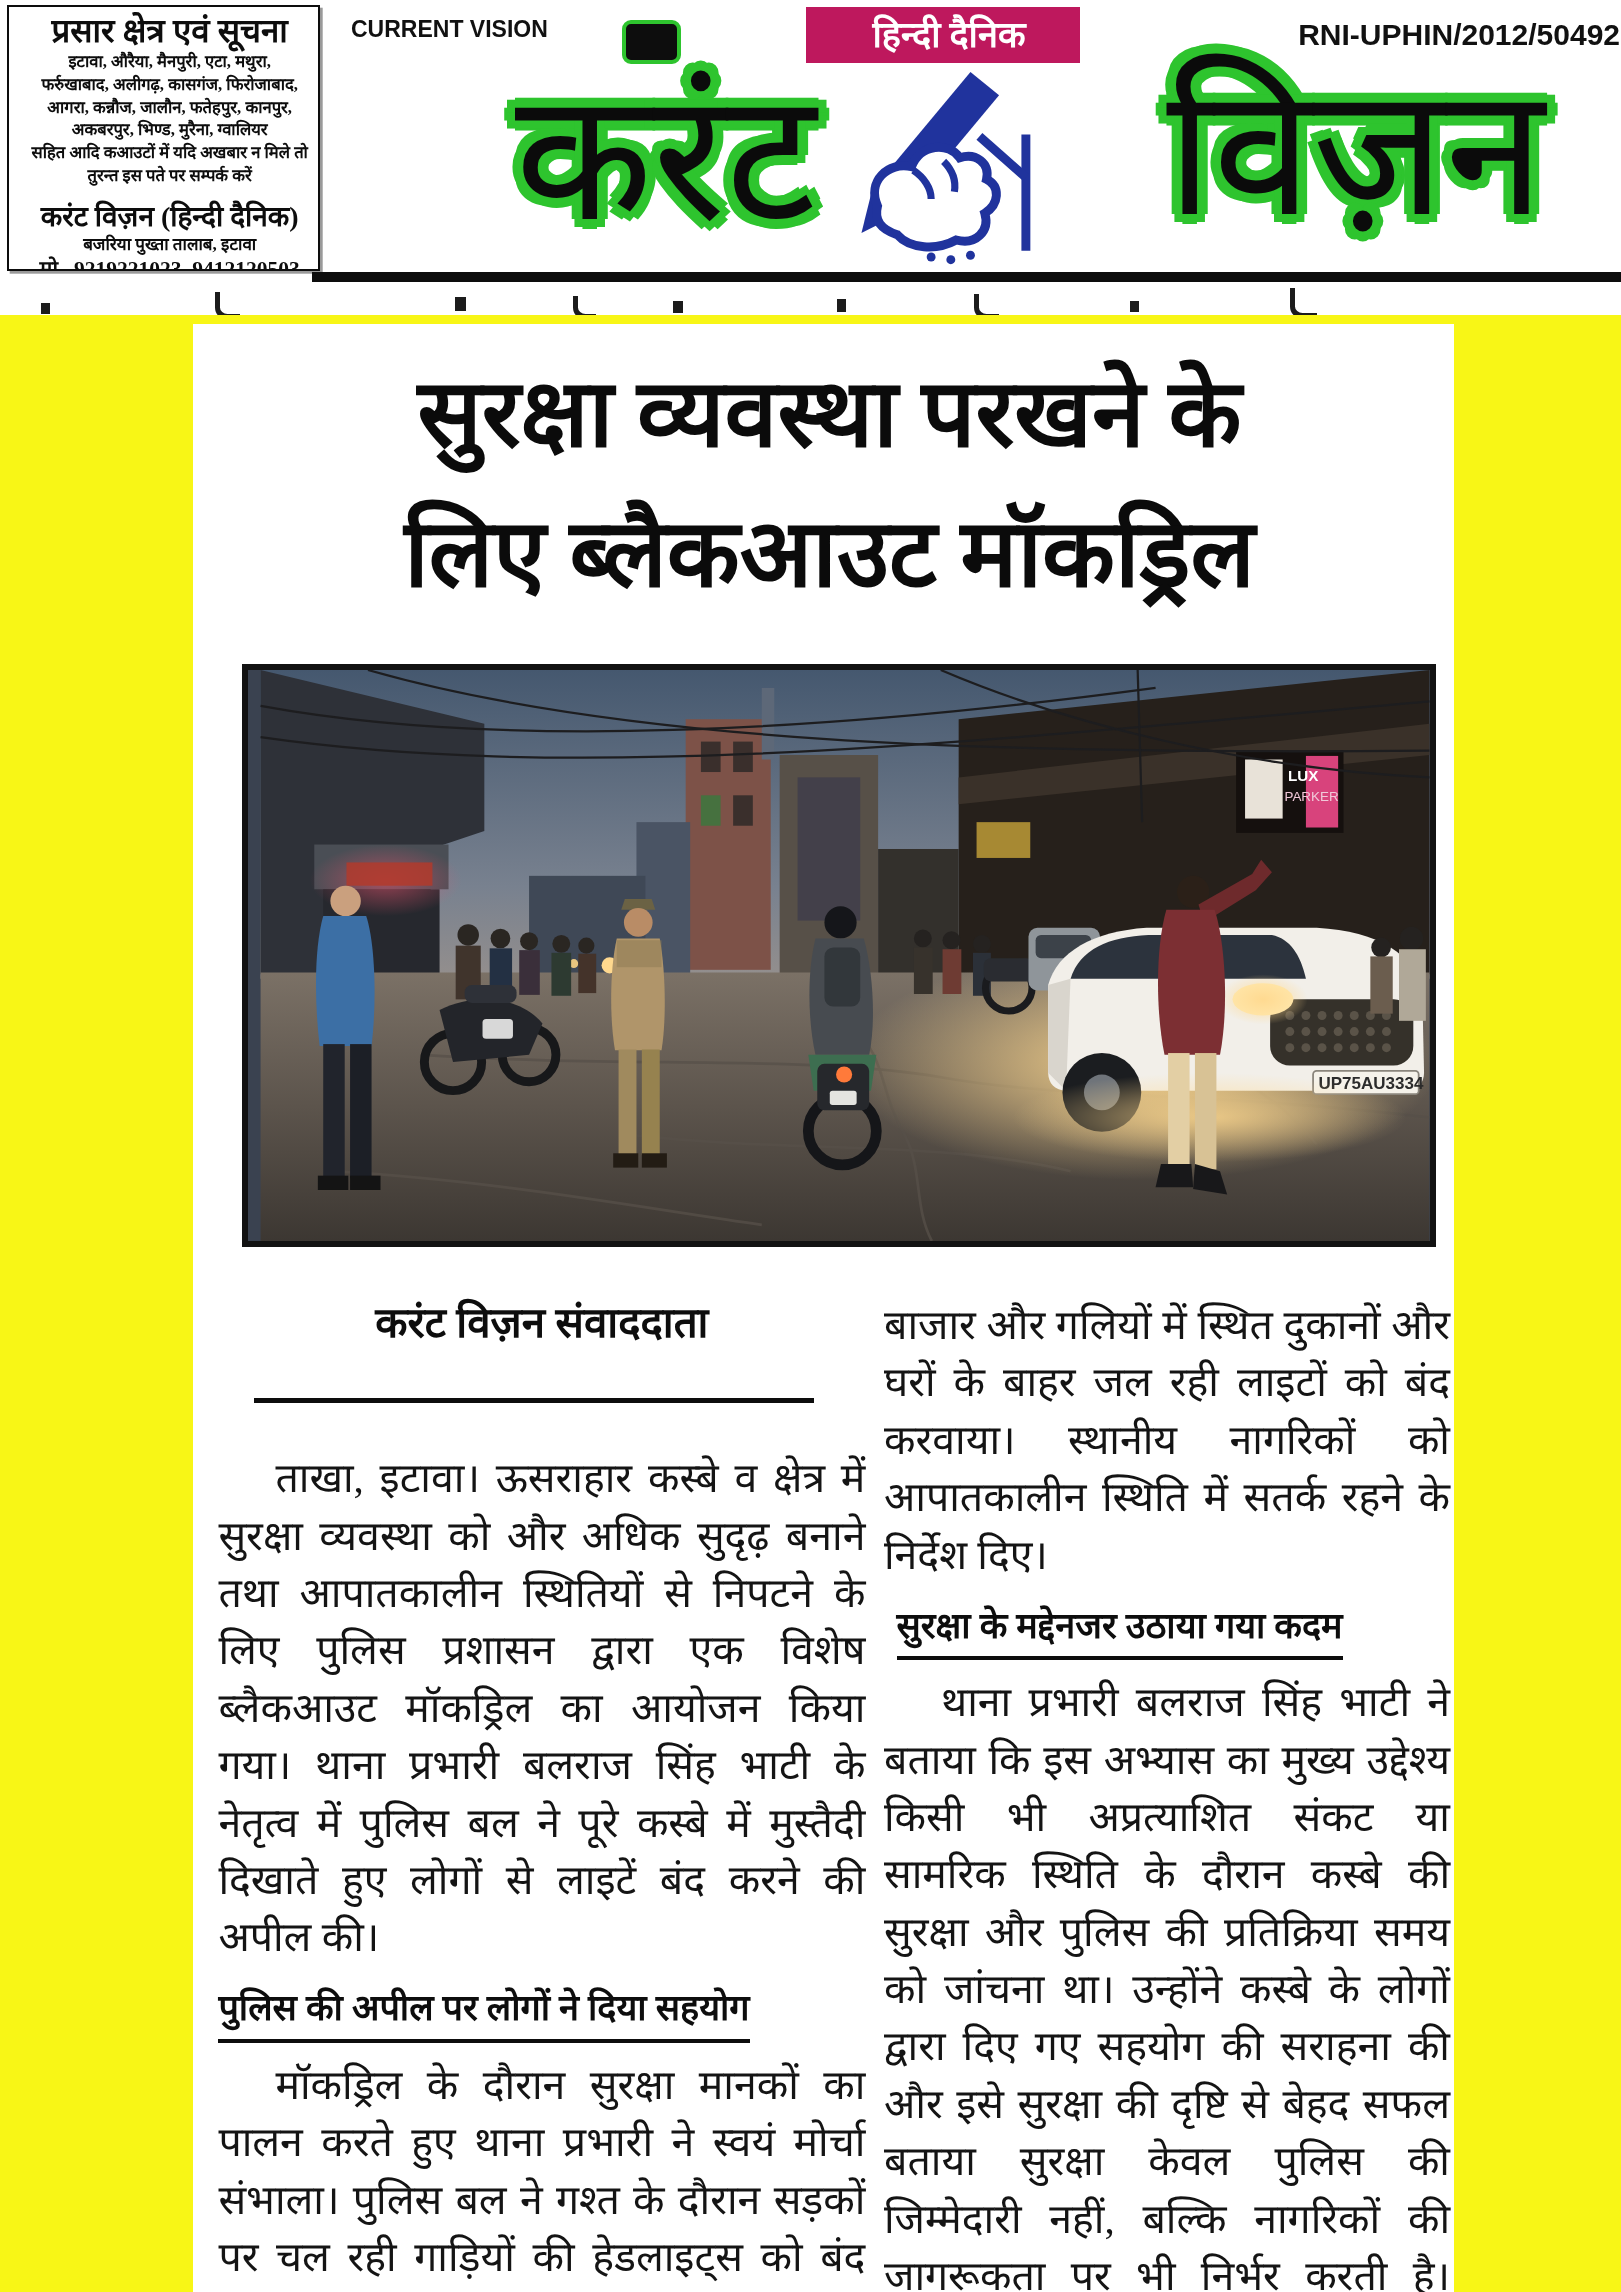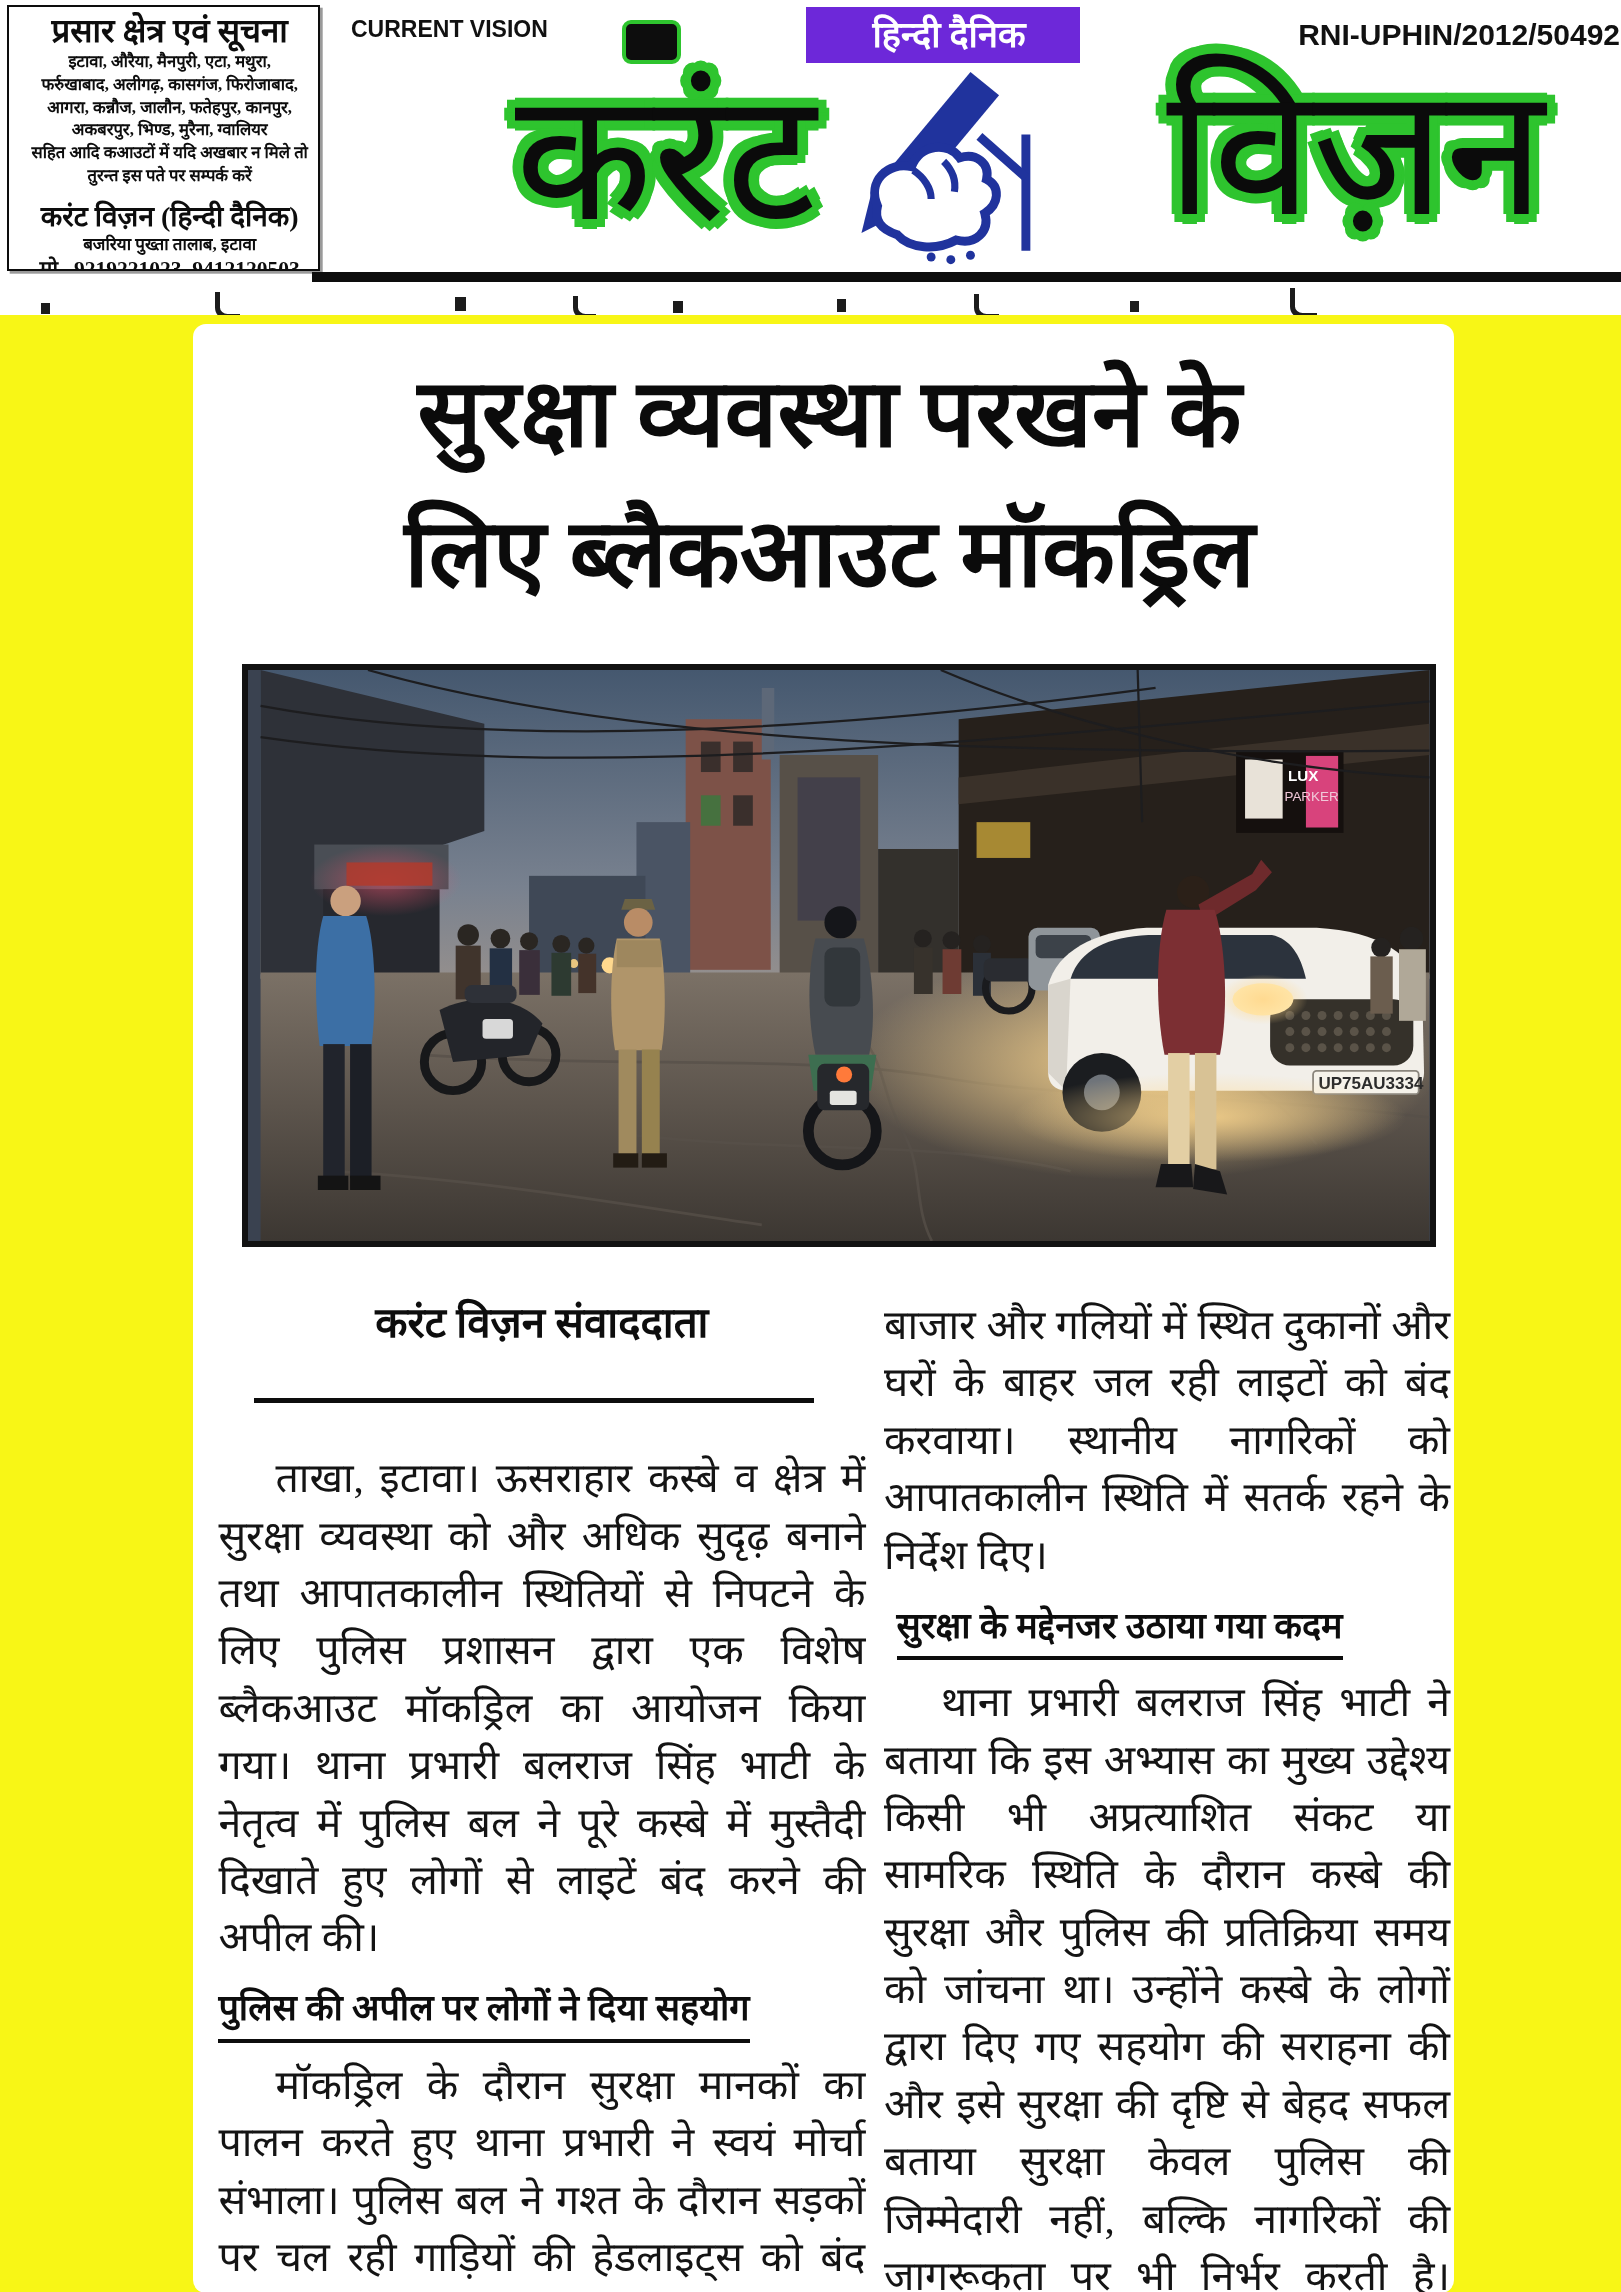--- a/index.html
+++ b/index.html
@@ -13,21 +13,21 @@
   #info-box .ib-title{font-size:33px;font-weight:bold;margin-top:5.4px;line-height:1.15;}
   #info-box .ib-line{font-size:16.6px;font-weight:bold;line-height:1.38;}
   #info-box .ib-pub{font-size:28px;font-weight:bold;line-height:1.2;margin-top:12px;}
   #info-box .ib-addr{font-size:17px;font-weight:bold;line-height:1.3;}
   #info-box .ib-phone{font-size:21.5px;font-weight:bold;line-height:1.25;}
 
   #tagline{left:339px;top:16px;width:278px;height:43px;font-family:"Liberation Sans","DejaVu Sans",sans-serif;
     font-size:23px;font-weight:800;letter-spacing:0px;color:#111;}
   #tag-square{left:622px;top:19.7px;width:39px;height:36px;background:#0d0d0d;border:4.5px solid #2ec42e;border-radius:9px;}
 
-  #daily-badge{left:806px;top:7.2px;width:262px;height:56px;background:#6d28d9;color:#fff;
+  #daily-badge{left:806px;top:7.2px;width:262px;height:56px;background:#be185d;color:#fff;
     font-size:36px;font-weight:bold;text-align:center;line-height:56px;}
 
   .masthead{color:#0b0b0b;font-weight:normal;text-align:center;
     text-shadow:-8px -8px 0 #2ec42e, 8px -8px 0 #2ec42e, -8px 8px 0 #2ec42e, 8px 8px 0 #2ec42e,
                 0 -9.9px 0 #2ec42e, 0 9.9px 0 #2ec42e, -10.7px 0 0 #2ec42e, 10.7px 0 0 #2ec42e;}
   #masthead-left{left:315px;top:54px;width:677px;height:219px;font-size:179px;line-height:210px;}
   #masthead-right{left:1068px;top:43px;width:551px;height:231px;font-size:179px;line-height:222px;}
 
   #rni{left:1236px;top:18px;width:372px;height:41px;font-family:"Liberation Sans","DejaVu Sans",sans-serif;
     font-size:30px;font-weight:bold;color:#111;text-align:right;}
@@ -35,21 +35,21 @@
   #logo-box{left:826px;top:72px;width:197px;height:202px;}
 
   #header-rule{left:312px;top:272px;width:1299px;height:9.9px;background:#0d0d0d;}
 
   
   .frag{position:absolute;background:#1c1c1c;}
   .frag.curve{background:transparent;border-bottom:6.3px solid #1c1c1c;border-left:5.4px solid #1c1c1c;border-radius:0 0 0 12.5px;}
 
   
   #yellow-frame{left:0;top:315px;width:1621px;height:1977px;background:#f8f616;}
-  #panel{left:193px;top:324px;width:1249px;height:1969px;background:#ffffff;overflow:hidden;border-radius:13px;}
+  #panel{left:193px;top:324px;width:1249px;height:1969px;background:#ffffff;overflow:hidden;}
 
   #headline{width:100%;text-align:center;padding-top:19.7px;color:#0b0b0b;}
   #headline .hl{font-size:95px;font-weight:bold;line-height:1.48;white-space:nowrap;}
 
   #photo-frame{left:49px;top:340px;width:1170px;height:571px;border:6.3px solid #121212;background:#3a4250;}
 
   
   .bodytext{font-size:41px;line-height:1.40;color:#141414;text-align:justify;}
   #col-left{left:13.4px;top:970px;width:647px;}
   #col-right{left:679px;top:973px;width:566px;}

